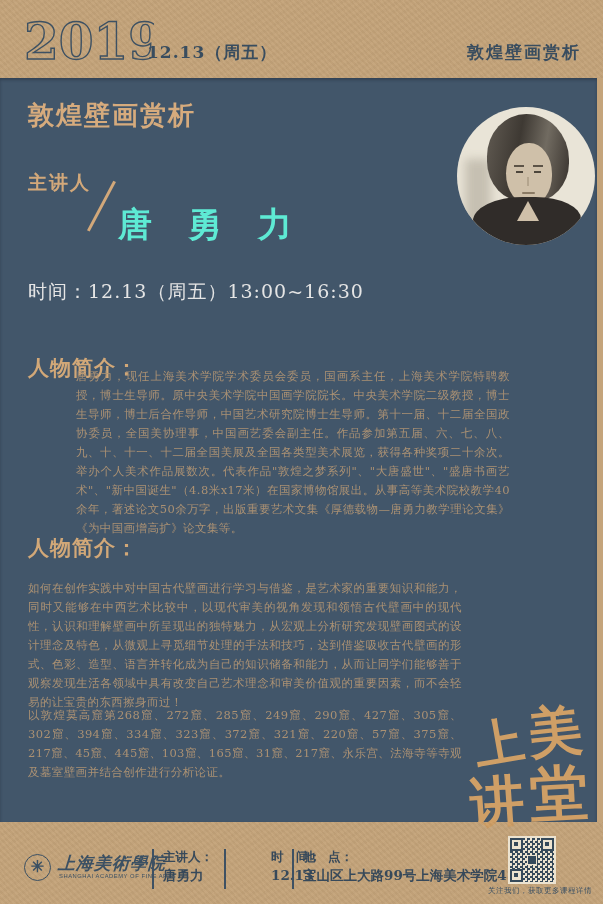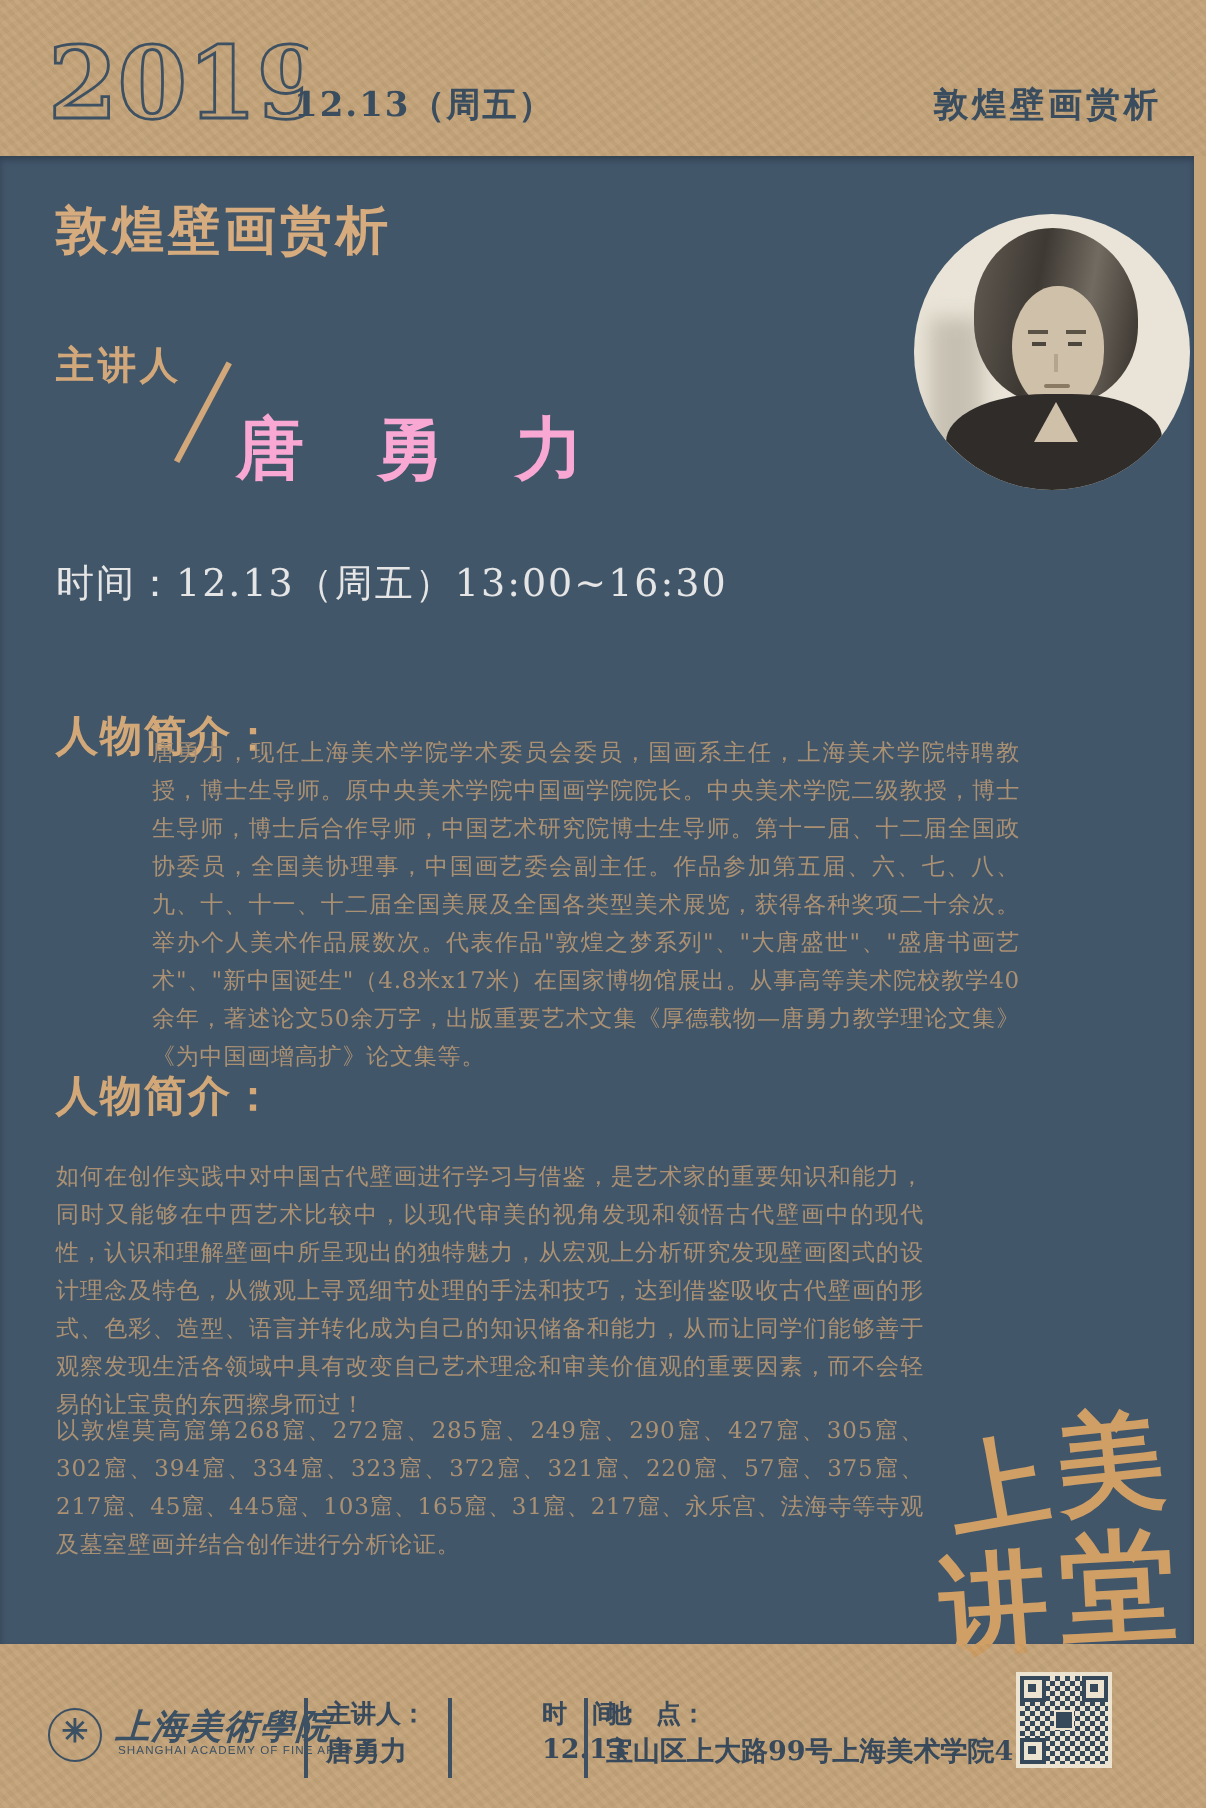--- a/index.html
+++ b/index.html
@@ -42,21 +42,21 @@
   .speaker-label {
     position:absolute; left:28px; top:92px; font-family:"DejaVu Serif", serif;
     font-weight:bold; font-size:19px; color:#d2a87a; letter-spacing:2px;
   }
   .speaker-slash {
     position:absolute; left:100px; top:100px; width:2.5px; height:56px;
     background:#d2a87a; transform:rotate(28deg);
   }
   .speaker-name {
     position:absolute; left:118px; top:124px; font-family:"DejaVu Serif", serif;
-    font-weight:bold; font-size:34px; color:#f9a8d4; letter-spacing:12px;
+    font-weight:bold; font-size:34px; color:#5eead4; letter-spacing:12px;
   }
   
   .portrait {
     position:absolute; left:457px; top:29px; width:138px; height:138px;
     border-radius:50%; background:#e9e4d7; overflow:hidden;
   }
   .portrait * { position:absolute; }
   .p-shade { left:8px; top:52px; width:26px; height:80px; background:#c6c0b2; filter:blur(5px); }
   .p-hair {
     left:30px; top:7px; width:82px; height:88px;
@@ -216,15 +216,16 @@
     <div class="f-value f3">宝山区上大路99号上海美术学院418室</div>
 
     <div class="qr">
       <div class="qr-mod">
         <div class="qr-finder qf-tl"></div>
         <div class="qr-finder qf-tr"></div>
         <div class="qr-finder qf-bl"></div>
         <div class="qr-logo"></div>
       </div>
     </div>
+    <div class="qr-caption">关注我们，获取更多课程详情</div>
   </footer>
 
 </div>
 
 </body></html>

